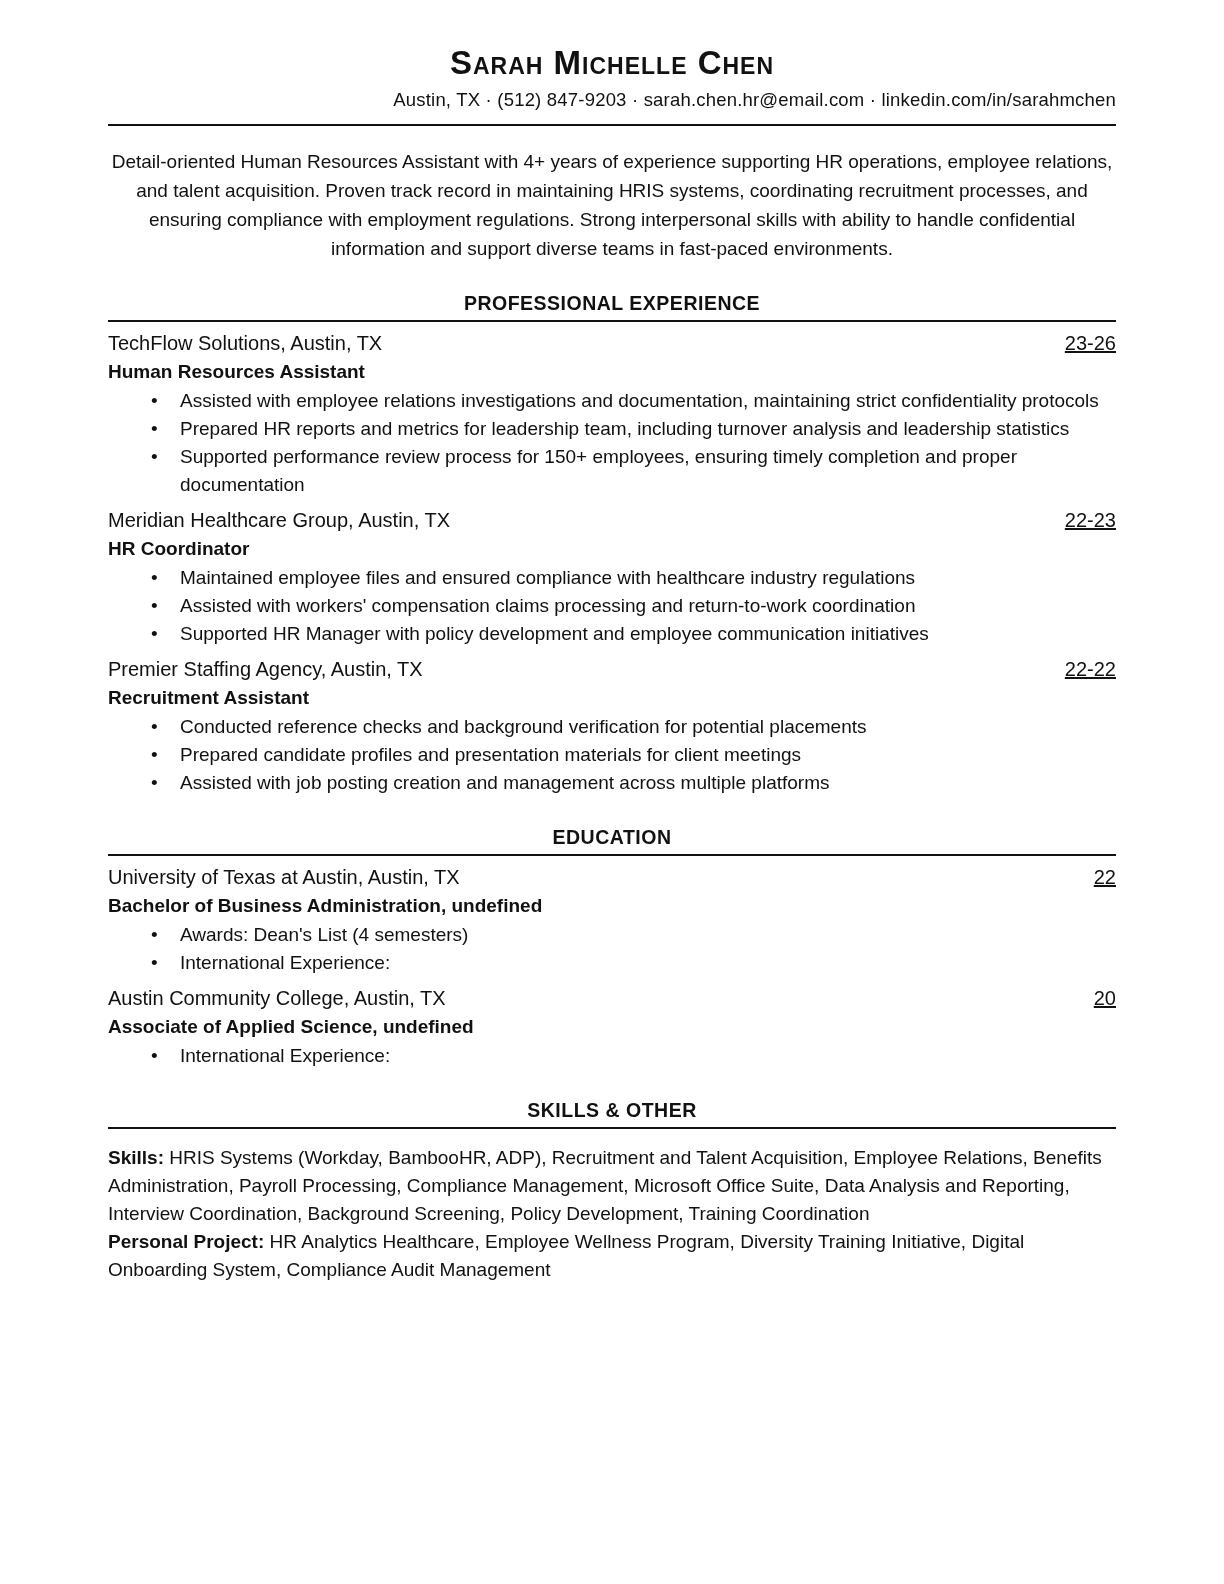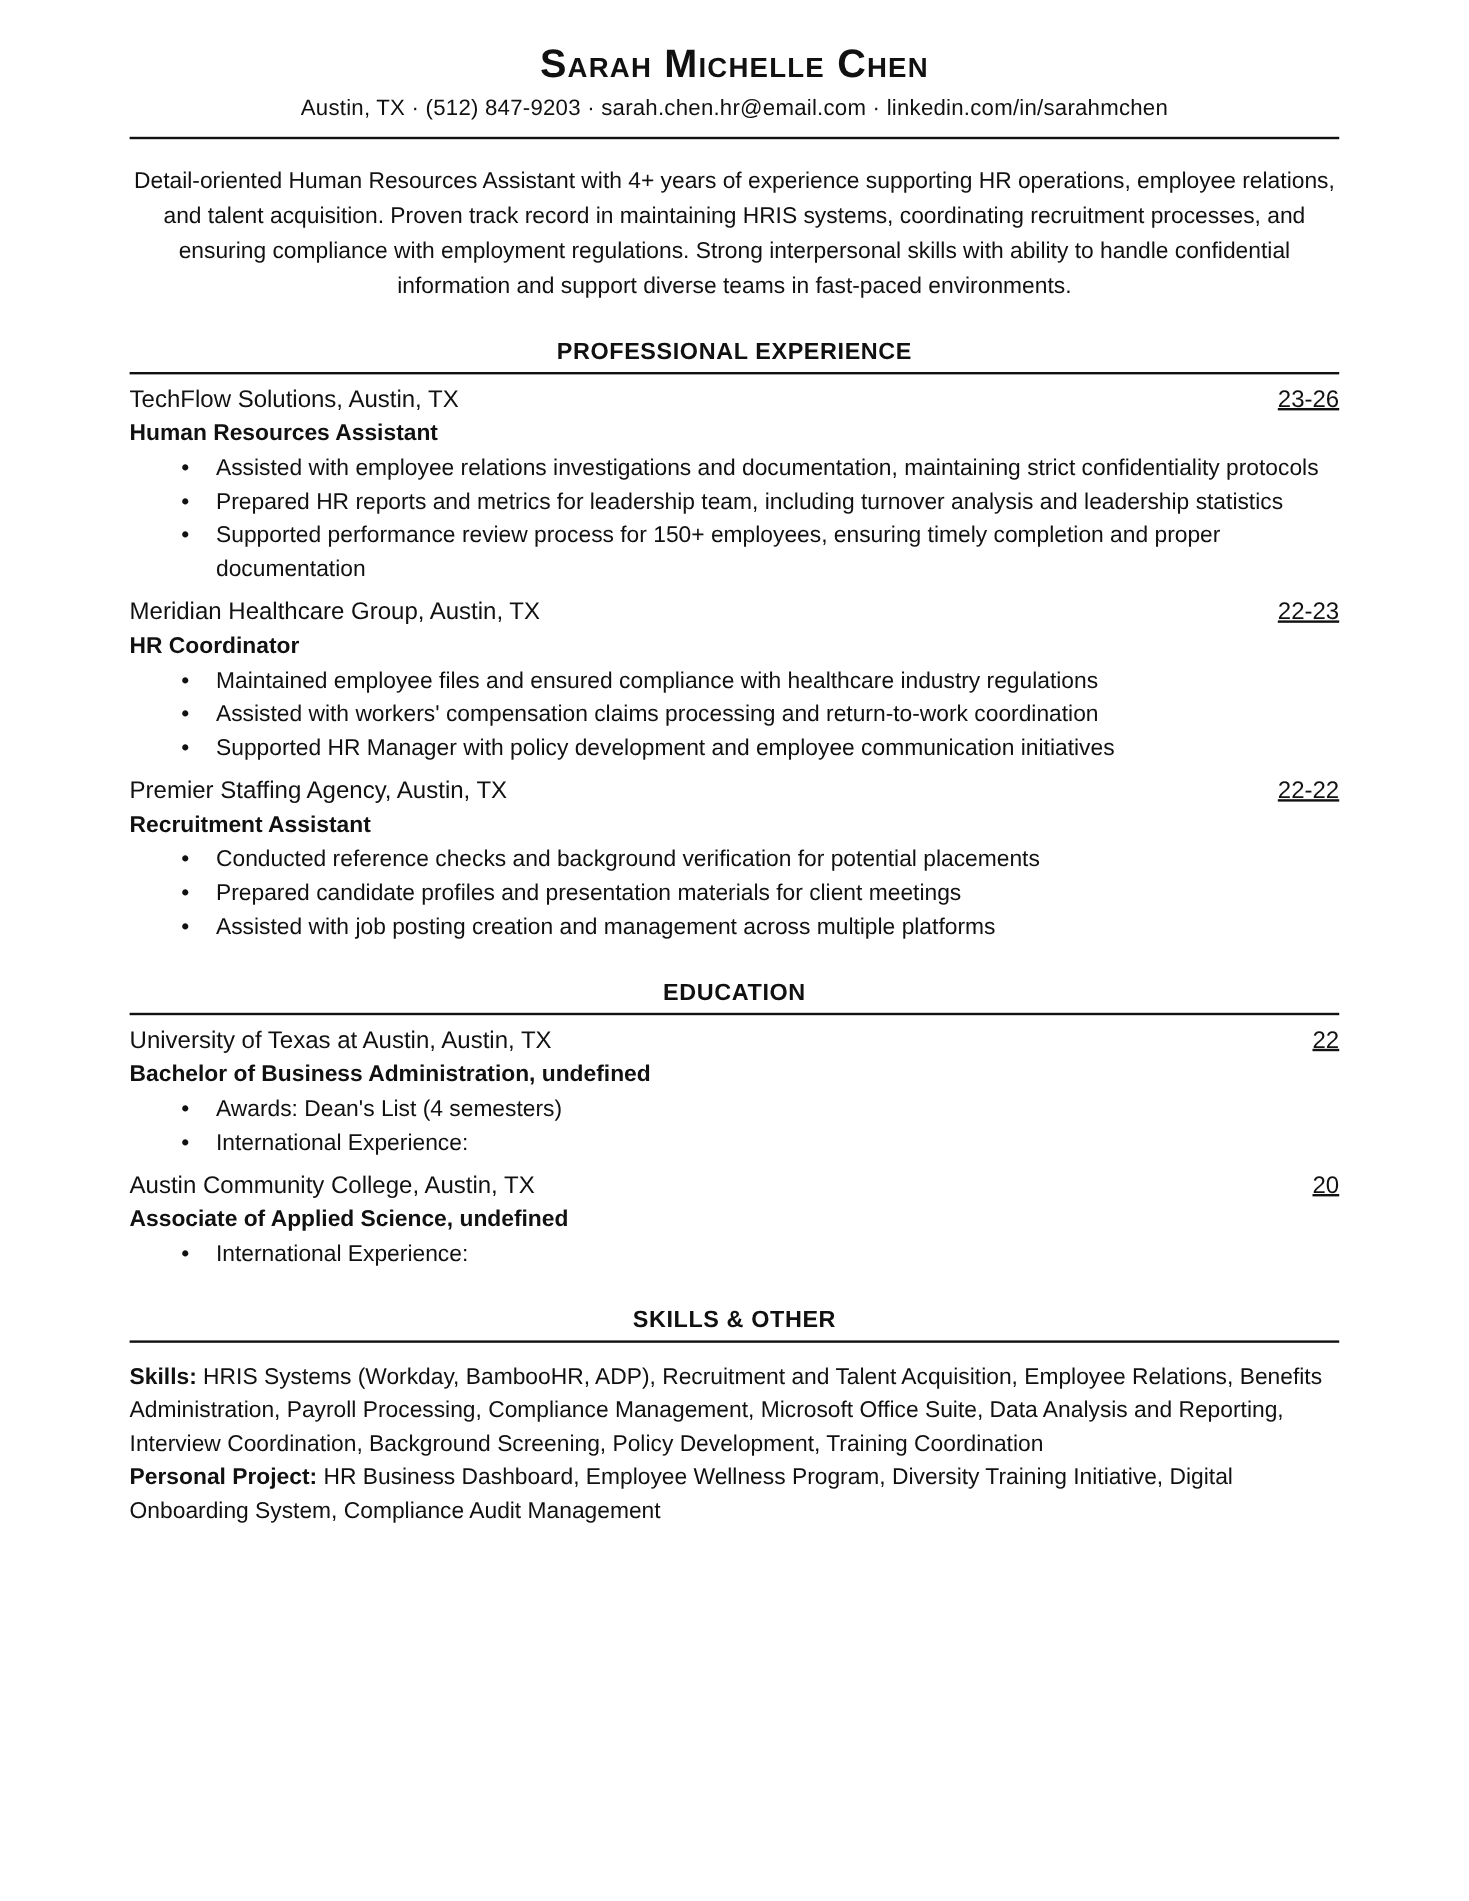--- a/index.html
+++ b/index.html
@@ -11,33 +11,33 @@
     width: 1224px;
     height: 1584px;
     color: #111111;
     font-family: "Liberation Sans", sans-serif;
     overflow: hidden;
   }
   .page {
     box-sizing: border-box;
     width: 1224px;
     height: 1584px;
-    padding: 34px 108px 40px 108px;
+    padding: 44px 108px 40px 108px;
   }
   
   .name {
     text-align: center;
     font-size: 33px;
     font-weight: 700;
     font-variant: small-caps;
     letter-spacing: 1px;
     line-height: 1.15;
   }
   .contact {
-    text-align: center;
+    text-align: right;
     font-size: 18.5px;
     margin-top: 7px;
     letter-spacing: 0.2px;
   }
   .rule {
     border: none;
     border-top: 2px solid #111111;
     margin: 13px 0 0 0;
   }
   
@@ -191,17 +191,17 @@
       </ul>
     </div>
   </div>
 
   <div>
     <div class="section-title">SKILLS &amp; OTHER</div>
     <div class="section-rule"></div>
 
     <div class="skills-block">
       <p style="margin:0"><span class="inline-label">Skills:</span> <span>HRIS Systems (Workday, BambooHR, ADP), Recruitment and Talent Acquisition, Employee Relations, Benefits Administration, Payroll Processing, Compliance Management, Microsoft Office Suite, Data Analysis and Reporting, Interview Coordination, Background Screening, Policy Development, Training Coordination</span></p>
-      <p style="margin:0"><span class="inline-label">Personal Project:</span> <span>HR Business Dashboard, Employee Wellness Program, Diversity Training Initiative, Digital Onboarding System, Compliance Audit Management</span></p>
+      <p style="margin:0"><span class="inline-label">Personal Project:</span> <span>HR Analytics Healthcare, Employee Wellness Program, Diversity Training Initiative, Digital Onboarding System, Compliance Audit Management</span></p>
     </div>
   </div>
 
 </div>
 
 </body></html>

